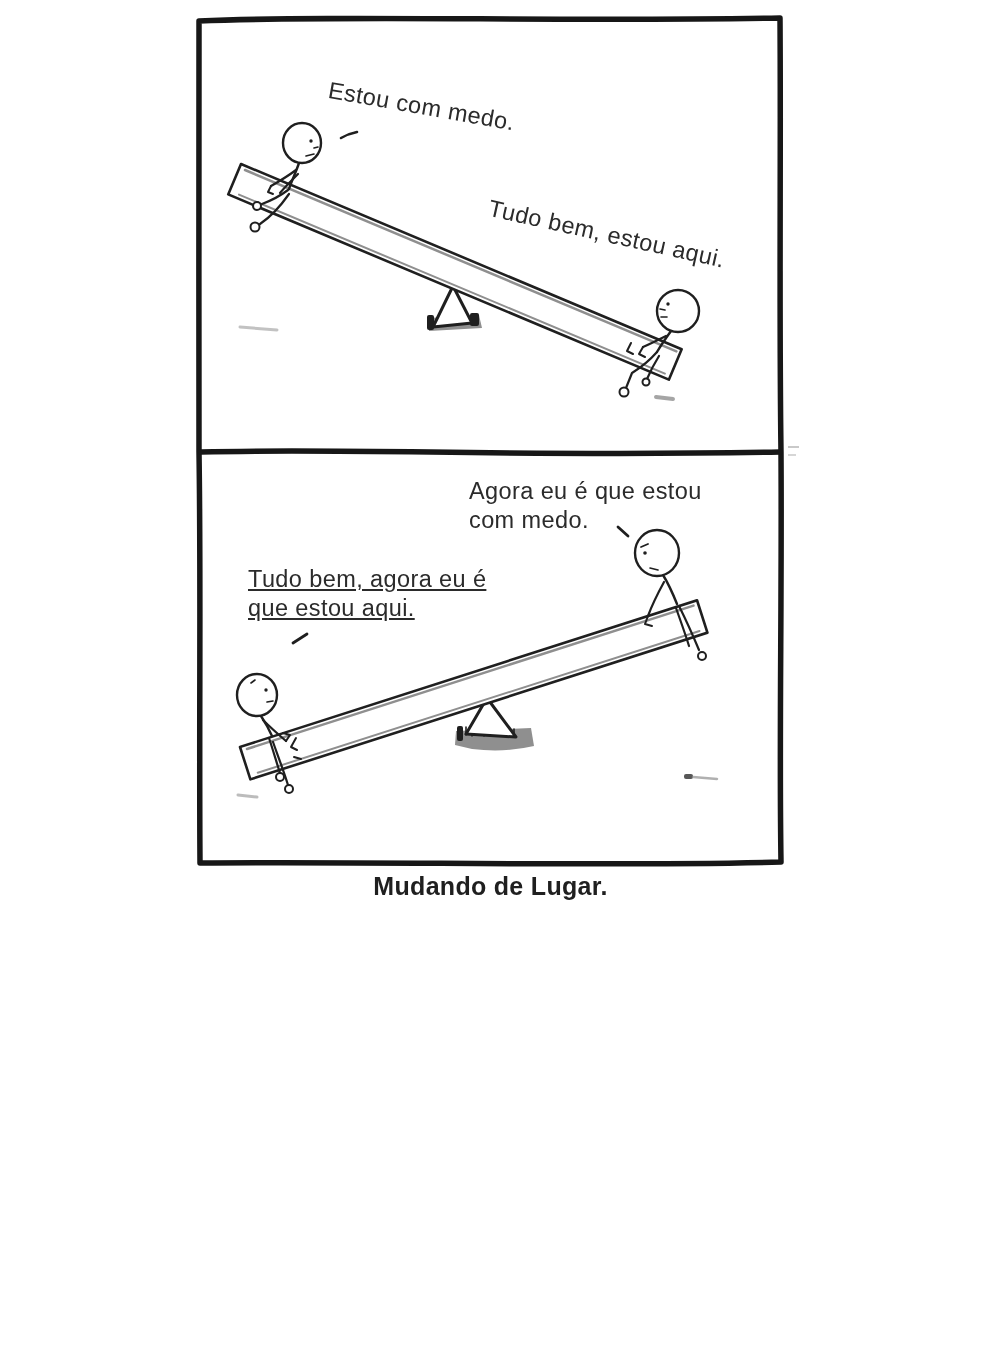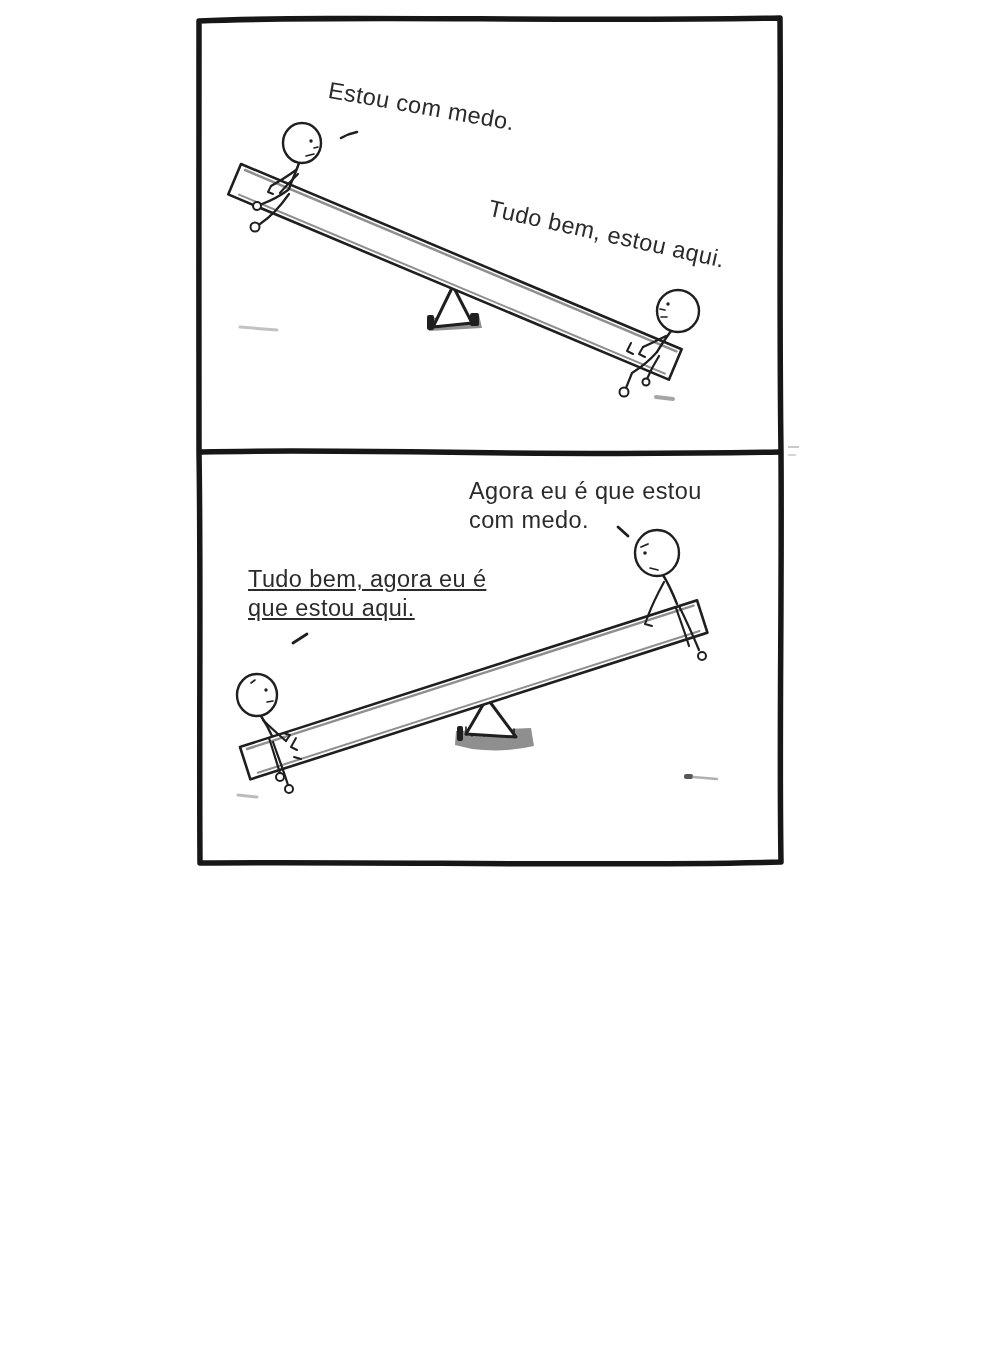--- a/index.html
+++ b/index.html
@@ -153,13 +153,14 @@
     <div class="speech" id="s1-right">Tudo bem, estou aqui.</div>
   </div>
 
   <div class="panel" id="panel2">
     <div class="speech" id="s2-right">Agora eu é que estou
 com medo.</div>
     <div class="speech" id="s2-left">Tudo bem, agora eu é
 que estou aqui.</div>
   </div>
 
+  <div class="caption">Mudando de Lugar.</div>
 </div>
 
 </body></html>

